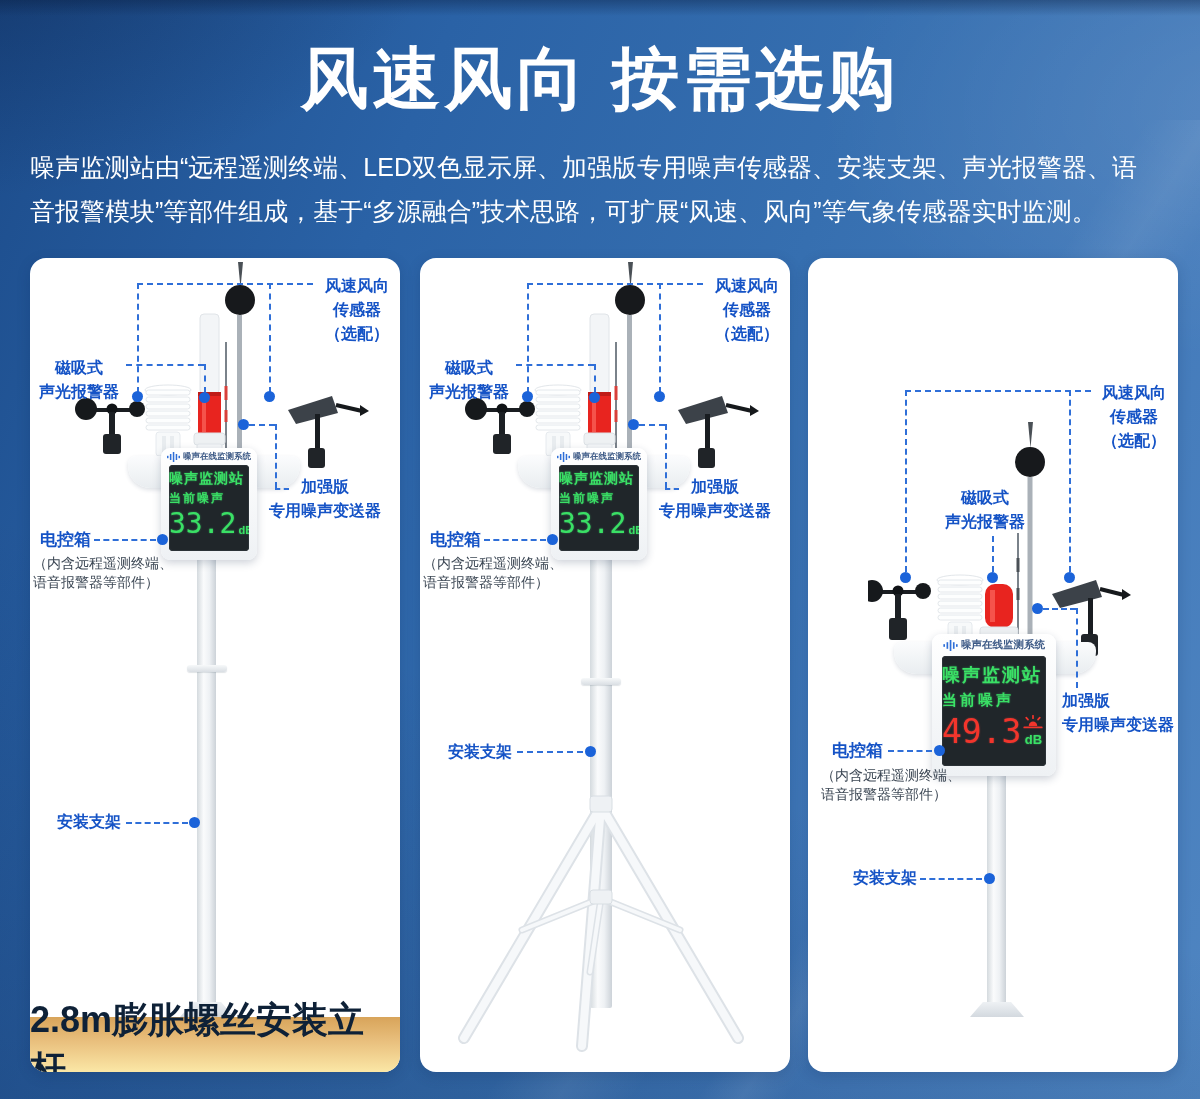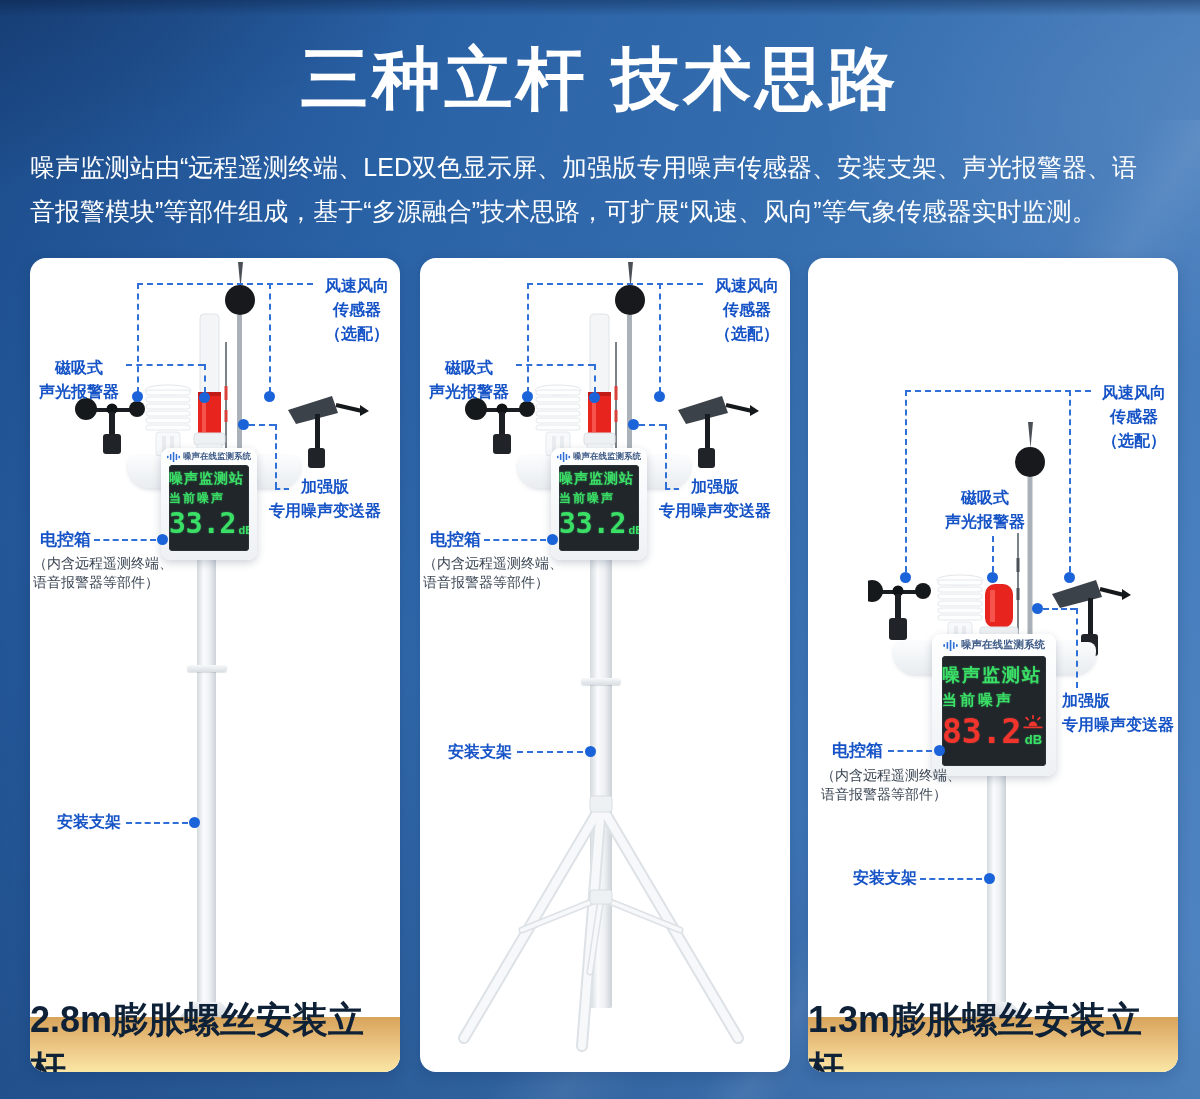--- a/index.html
+++ b/index.html
@@ -65,41 +65,41 @@
   .dev-l .screen{left:10px;right:10px;top:22px;bottom:10px}
   .scr-t1,.scr-t2{color:var(--screen-green,#3ae065);font-weight:bold;white-space:nowrap;
     text-shadow:0 0 2px rgba(70,255,130,.45)}
   .dev-s .scr-t1{font-size:14px;margin-top:5px;letter-spacing:1px}
   .dev-s .scr-t2{font-size:12px;margin-top:2px;letter-spacing:2px}
   .dev-l .scr-t1{font-size:18px;margin-top:7px;letter-spacing:2px}
   .dev-l .scr-t2{font-size:15px;margin-top:4px;letter-spacing:3px}
   .scr-read{display:flex;align-items:flex-end}
   .dev-s .scr-read{margin-top:3px}
   .dev-l .scr-read{margin-top:5px}
-  .scr-val{font-family:"DejaVu Sans Mono",monospace;font-weight:bold;line-height:1;
+  .scr-val{font-family:"DejaVu Sans Mono",monospace;font-weight:normal;line-height:1;
     color:var(--screen-green,#3ae065);text-shadow:0 0 2px rgba(70,255,130,.45)}
   .dev-s .scr-val{font-size:28px}
   .dev-l .scr-val{font-size:33px}
   .scr-val.red{color:var(--alarm-red,#f2352c);text-shadow:0 0 2px rgba(255,80,70,.45)}
   .unitcol{display:flex;flex-direction:column;align-items:center;margin-left:2px}
   .scr-unit{font-weight:bold;color:var(--screen-green,#3ae065);line-height:1;
     text-shadow:0 0 2px rgba(70,255,130,.45)}
   .dev-s .scr-unit{font-size:11px;margin-bottom:2px}
   .dev-l .scr-unit{font-size:13px;margin-bottom:2px}
   .siren{margin-bottom:2px}
 </style>
 </head>
 <body>
 
 <div id="stage">
   <div class="streak" style="left:560px;top:860px;width:150px;height:240px"></div>
   <div class="streak" style="left:780px;top:840px;width:90px;height:260px"></div>
   <div class="streak" style="left:1010px;top:120px;width:130px;height:420px"></div>
 
-  <div class="title">三种立杆 技术思路</div>
+  <div class="title">风速风向 按需选购</div>
   <div class="desc" style="top:145px">噪声监测站由“远程遥测终端、LED双色显示屏、加强版专用噪声传感器、安装支架、声光报警器、语</div>
   <div class="desc" style="top:189px">音报警模块”等部件组成，基于“多源融合”技术思路，可扩展“风速、风向”等气象传感器实时监测。</div>
 
   <div class="card" style="left:30px">
     <div class="pole" style="left:167px;top:298px;height:452px"></div>
     <div class="collar" style="left:157px;top:407px"></div>
     <div class="pbase" style="left:150px;top:744px"></div>
 
     <svg class="sensors" style="left:40px;top:0;width:300px;height:210px" viewBox="0 0 300 210">
       <polygon points="168,4 173,4 170.5,30" fill="#4a5056"></polygon>
@@ -376,21 +376,21 @@
               <rect x="8.7" y="2" width="1.5" height="6"></rect>
               <rect x="11.5" y="3.8" width="1.5" height="2.4"></rect>
             </g>
           </svg>
         <span>噪声在线监测系统</span>
       </div>
       <div class="screen">
         <div class="scr-t1">噪声监测站</div>
         <div class="scr-t2">当前噪声</div>
         <div class="scr-read">
-          <span class="scr-val red">83.2</span>
+          <span class="scr-val red">49.3</span>
           <span class="unitcol">
             <svg class="siren" width="20" height="16" viewBox="0 0 20 16">
               <g stroke="#f2352c" stroke-width="1.7" fill="none" stroke-linecap="round">
                 <line x1="10" y1="0.8" x2="10" y2="3.2"></line>
                 <line x1="3.2" y1="2.6" x2="5" y2="4.6"></line>
                 <line x1="16.8" y1="2.6" x2="15" y2="4.6"></line>
                 <line x1="1.2" y1="12.4" x2="18.8" y2="12.4"></line>
               </g>
               <path d="M5.8 10.6 a4.2 4.2 0 0 1 8.4 0 v0.4 h-8.4 z" fill="#f2352c"></path>
             </svg>
@@ -427,15 +427,14 @@
     <div class="dh" style="left:80px;top:492px;width:44px"></div>
     <div class="dot" style="left:126px;top:487px"></div>
     <div class="note" style="left:13px;top:508px;width:176px">
       <div>（内含远程遥测终端、</div>
       <div>语音报警器等部件）</div>
     </div>
     <div class="co-title" style="left:45px;top:610px;font-size:16px">安装支架</div>
     <div class="dh" style="left:112px;top:620px;width:62px"></div>
     <div class="dot" style="left:176px;top:615px"></div>
 
-    <div class="banner">1.3m膨胀螺丝安装立杆</div>
   </div>
 </div>
 
 </body></html>

